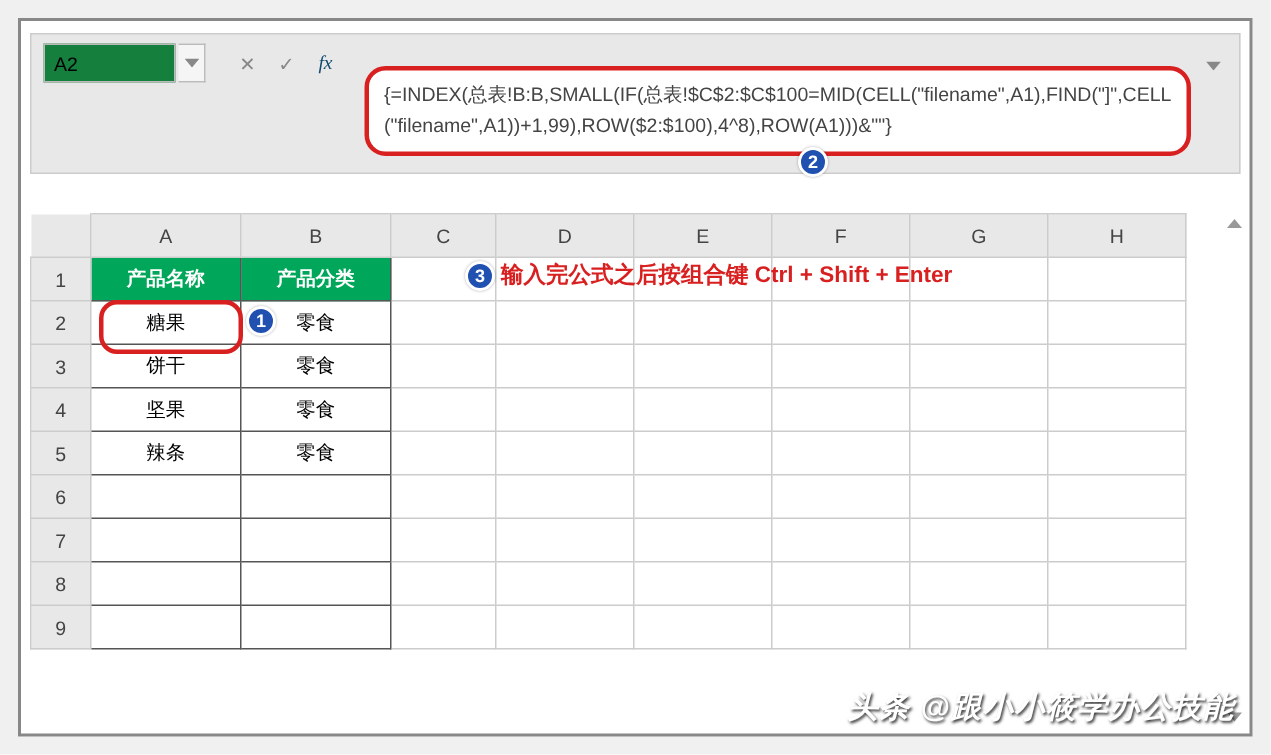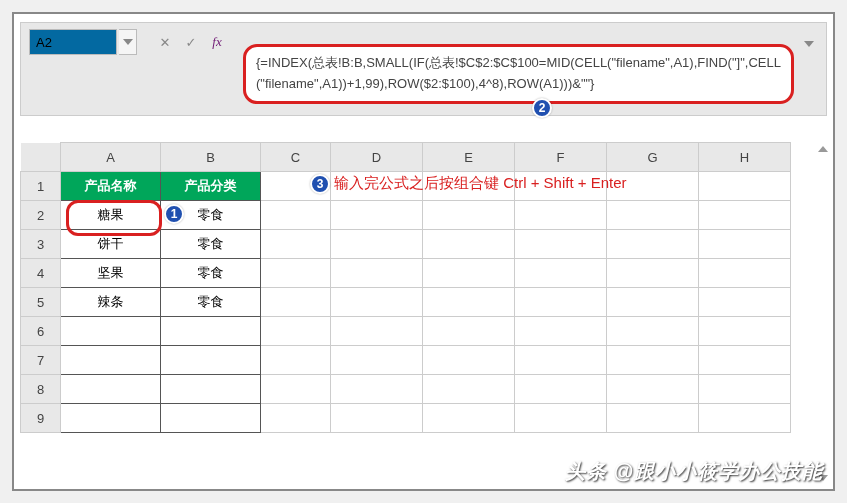--- a/index.html
+++ b/index.html
@@ -1,41 +1,41 @@
 <!DOCTYPE html>
 <html><head>
   <meta charset="utf-8">
   <style>
     * { box-sizing: border-box; margin: 0; padding: 0; }
     body { font-family: "Microsoft YaHei", Arial, sans-serif; font-size: 13px; background: #f0f0f0; width: 847px; height: 503px; overflow: hidden; position: relative; }
     .frame { position: absolute; top: 12px; left: 12px; right: 12px; bottom: 12px; border: 2px solid #888; background: #fff; }
     .toolbar { position: absolute; top: 8px; left: 6px; right: 6px; height: 94px; background: #e8e8e8; border: 1px solid #ccc; display: flex; align-items: flex-start; padding: 6px 8px; gap: 6px; }
     .namebox { display: flex; align-items: center; gap: 2px; }
-    .namebox-input { width: 88px; height: 26px; border: 1px solid #bbb; background: #0369a1; padding: 2px 6px; font-size: 13px; }
+    .namebox-input { width: 88px; height: 26px; border: 1px solid #bbb; background: #15803d; padding: 2px 6px; font-size: 13px; }
     .namebox-drop { width: 18px; height: 26px; border: 1px solid #bbb; border-left: none; background: #f5f5f5; display: flex; align-items: center; justify-content: center; cursor: pointer; }
     .fx-btns { display: flex; gap: 2px; margin-left: 10px; }
     .fx-btn { width: 24px; height: 26px; display: flex; align-items: center; justify-content: center; color: #888; cursor: pointer; }
-    .fx-label { font-style: italic; font-family: "Times New Roman", serif; color: #701a75; }
+    .fx-label { font-style: italic; font-family: "Times New Roman", serif; color: #0c4a6e; }
     .formula-box { flex: 1; margin-left: 8px; height: 60px; border: 3px solid #d92020; border-radius: 14px; background: #fff; padding: 6px 10px; font-size: 13px; line-height: 1.6; color: #444; word-break: break-all; overflow: hidden; margin-top: 15px; }
     .expand-btn { width: 18px; height: 26px; display: flex; align-items: center; justify-content: center; color: #888; cursor: pointer; align-self: flex-start; margin-top: 2px; }
     .badge { width: 20px; height: 20px; border-radius: 50%; background: #2050b0; color: #fff; font-size: 12px; font-weight: bold; display: flex; align-items: center; justify-content: center; position: absolute; border: 2px solid #fff; box-shadow: 0 0 2px rgba(0,0,0,0.3); }
     .badge1 { top: 190px; left: 150px; }
     .badge2 { top: 84px; left: 518px; }
     .badge3 { top: 160px; left: 296px; }
     .grid-wrap { position: absolute; top: 128px; left: 6px; right: 6px; bottom: 6px; overflow: hidden; }
     .grid { border-collapse: collapse; table-layout: fixed; }
     .grid th, .grid td { border: 1px solid #ccc; height: 29px; text-align: center; font-weight: normal; font-size: 13px; background: #fff; }
     .grid .corner { width: 40px; background: #e8e8e8; border-top: none; border-left: none; }
     .grid .colhead { background: #e8e8e8; color: #444; width: 92px; }
     .grid .rowhead { background: #e8e8e8; color: #444; width: 40px; }
     .grid .colhead.wide { width: 70px; }
     .grid .header-cell { background: #00a65a; color: #fff; font-weight: bold; margin-top: 40px; }
     .grid .data-cell { border: 1px solid #555; }
     .selected-cell-ring { position: absolute; top: 186px; left: 52px; width: 96px; height: 36px; border: 3px solid #d92020; border-radius: 12px; pointer-events: none; }
-    .instruction { position: absolute; top: 160px; left: 320px; color: #d92020; font-weight: normal; font-size: 15px; white-space: nowrap; }
+    .instruction { position: absolute; top: 160px; left: 320px; color: #d92020; font-weight: bold; font-size: 15px; white-space: nowrap; }
     .watermark { position: absolute; bottom: 18px; right: 24px; color: #fff; font-size: 20px; font-weight: bold; text-shadow: 1px 1px 2px rgba(0,0,0,0.8); font-style: italic; letter-spacing: 1px; }
     .scroll-hint { position: absolute; right: 8px; top: 132px; bottom: 8px; width: 4px; }
     .scroll-top, .scroll-bot { position: absolute; width: 0; height: 0; border-left: 5px solid transparent; border-right: 5px solid transparent; left: -3px; }
     .scroll-top { top: 0; border-bottom: 6px solid #999; }
     .scroll-bot { bottom: 0; border-top: 6px solid #999; }
   </style>
 </head>
 <body>
 
 <div class="frame">

